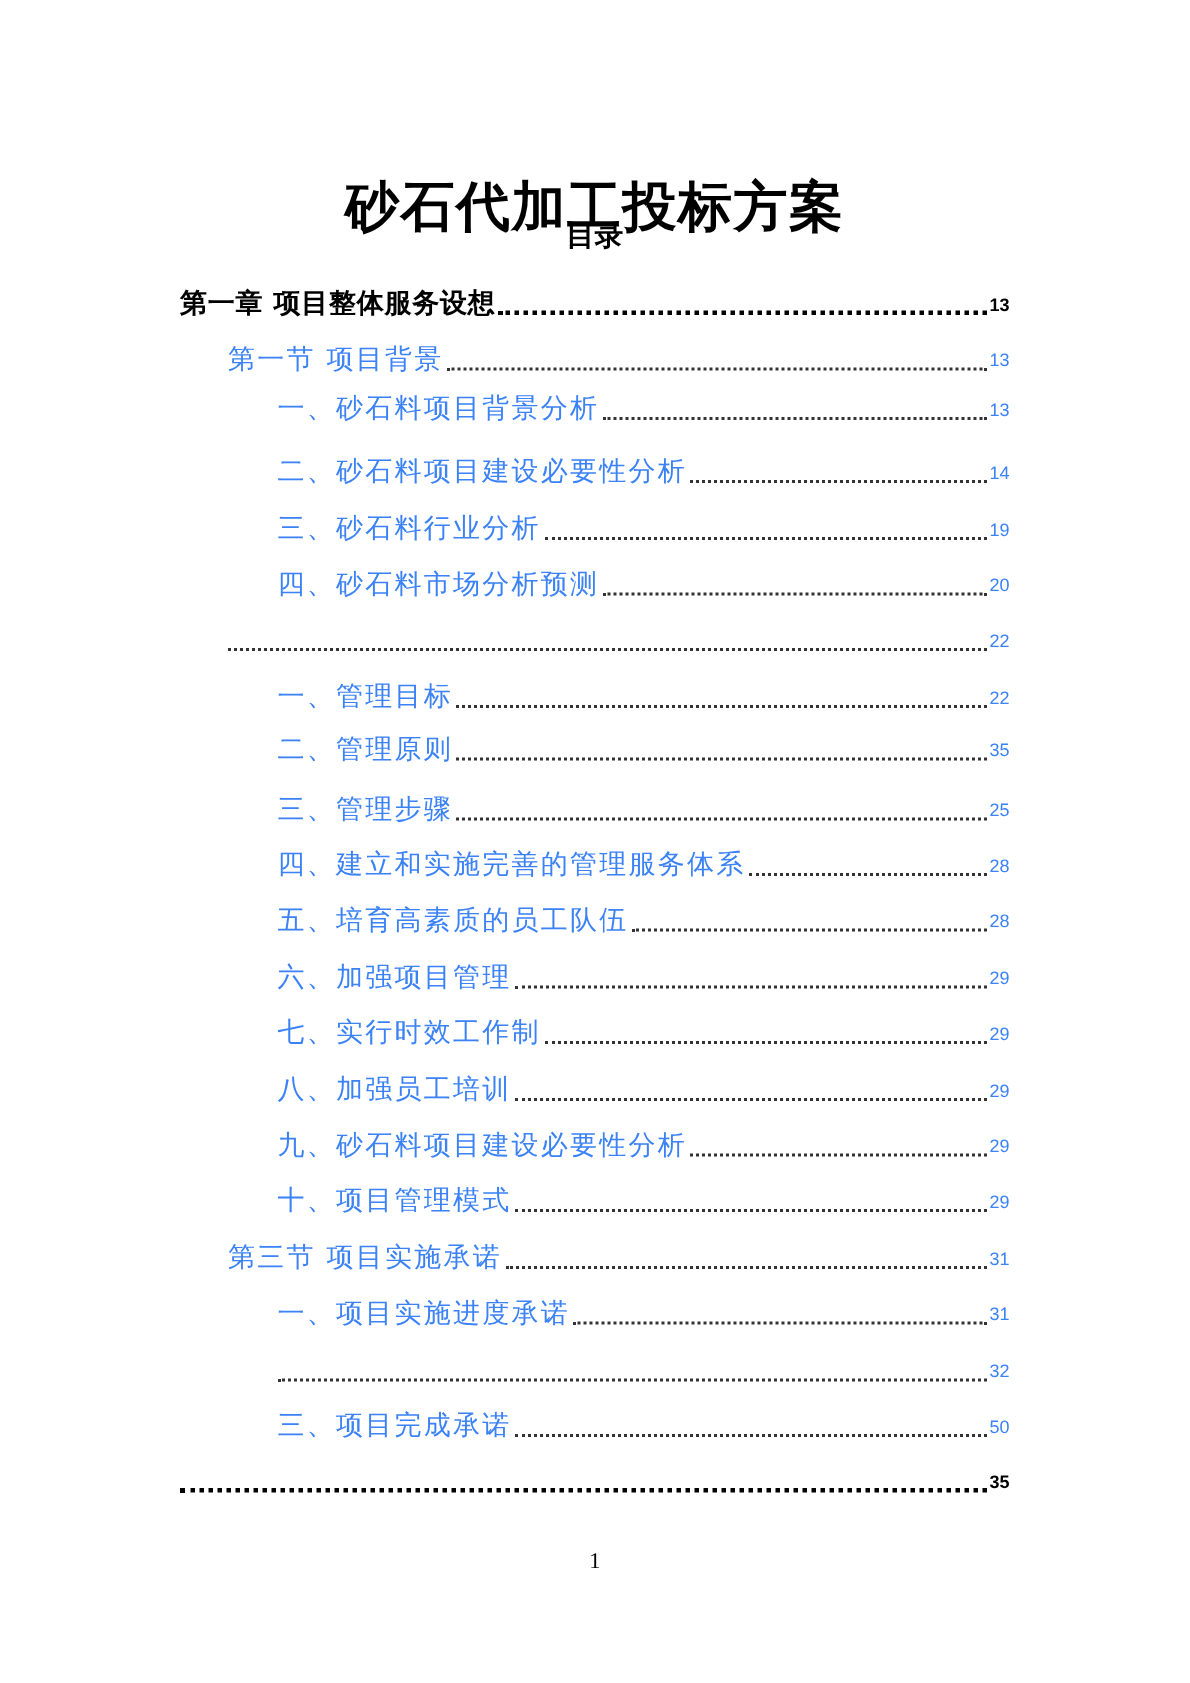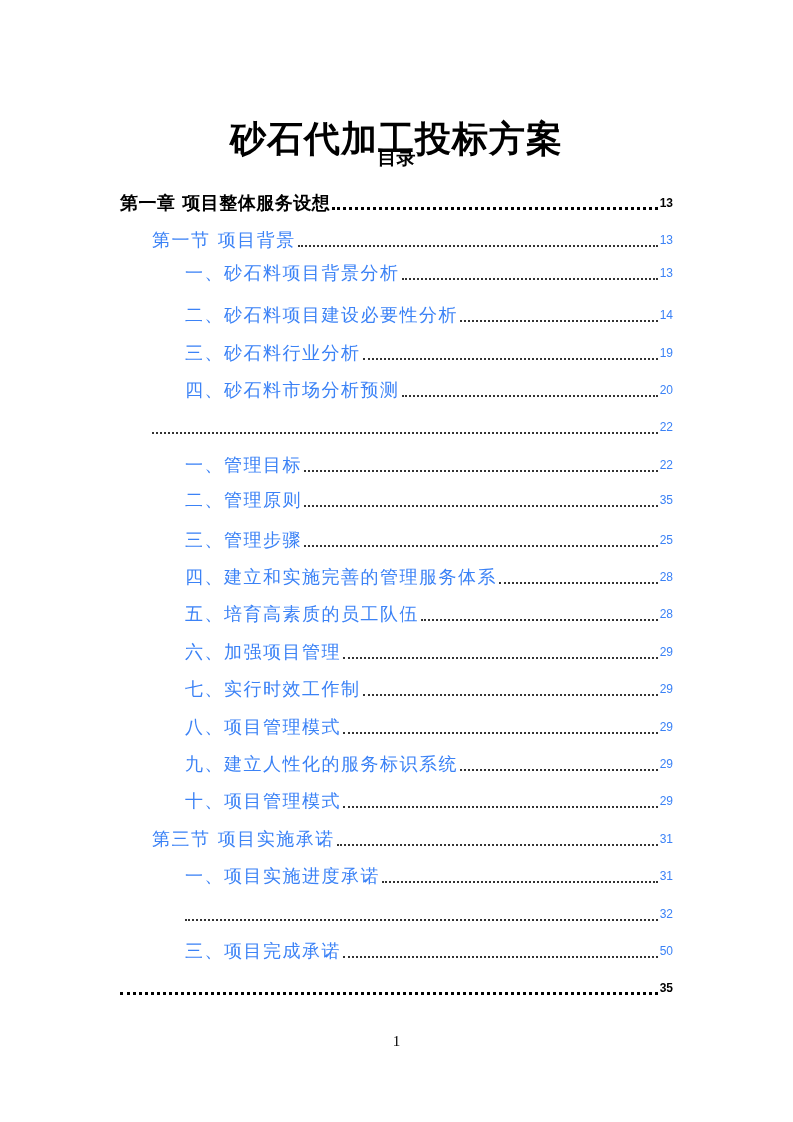--- a/index.html
+++ b/index.html
@@ -178,26 +178,26 @@
     <span class="entry-label">六、加强项目管理</span>
     <span class="leader"></span>
     <span class="page-num">29</span>
   </div>
   <div class="toc-row level-3" style="top:486.2px">
     <span class="entry-label">七、实行时效工作制</span>
     <span class="leader"></span>
     <span class="page-num">29</span>
   </div>
   <div class="toc-row level-3" style="top:523.6px">
-    <span class="entry-label">八、项目管理模式</span>
+    <span class="entry-label">八、加强员工培训</span>
     <span class="leader"></span>
     <span class="page-num">29</span>
   </div>
   <div class="toc-row level-3" style="top:561px">
-    <span class="entry-label">九、建立人性化的服务标识系统</span>
+    <span class="entry-label">九、砂石料项目建设必要性分析</span>
     <span class="leader"></span>
     <span class="page-num">29</span>
   </div>
   <div class="toc-row level-3" style="top:598.4px">
     <span class="entry-label">十、项目管理模式</span>
     <span class="leader"></span>
     <span class="page-num">29</span>
   </div>
   <div class="toc-row level-2" style="top:635.8px">
     <span class="entry-label">第三节  项目实施承诺</span>

